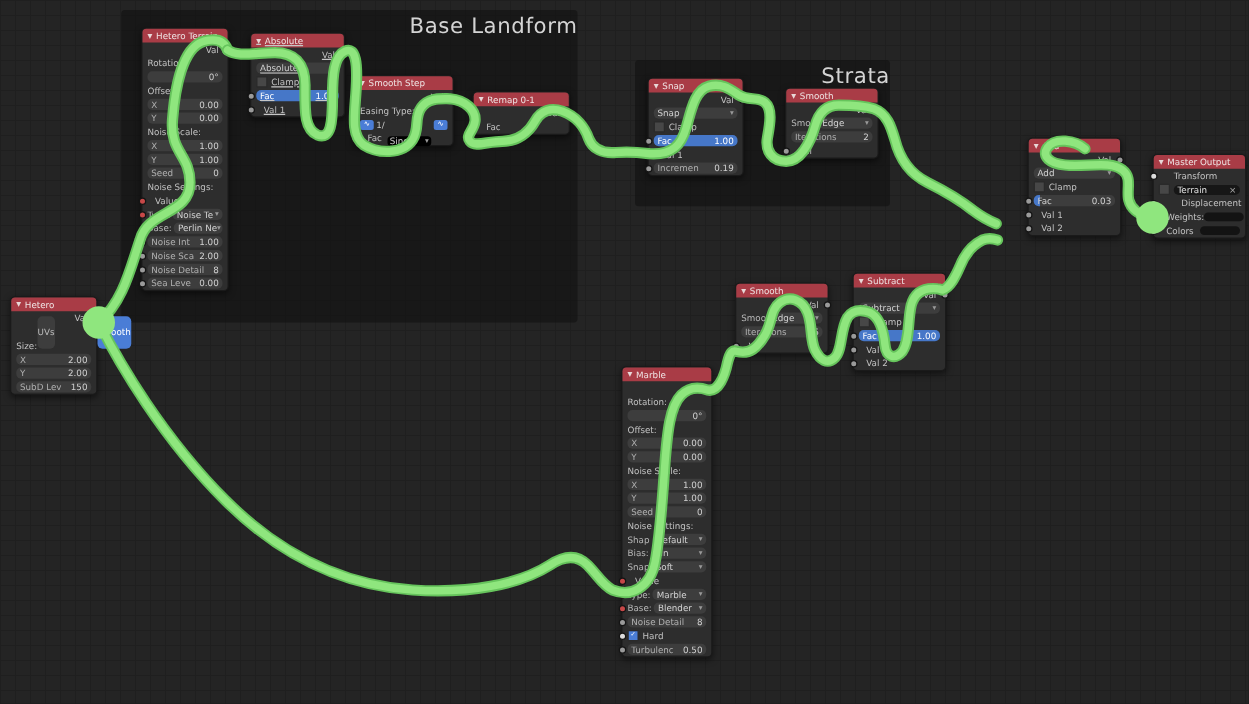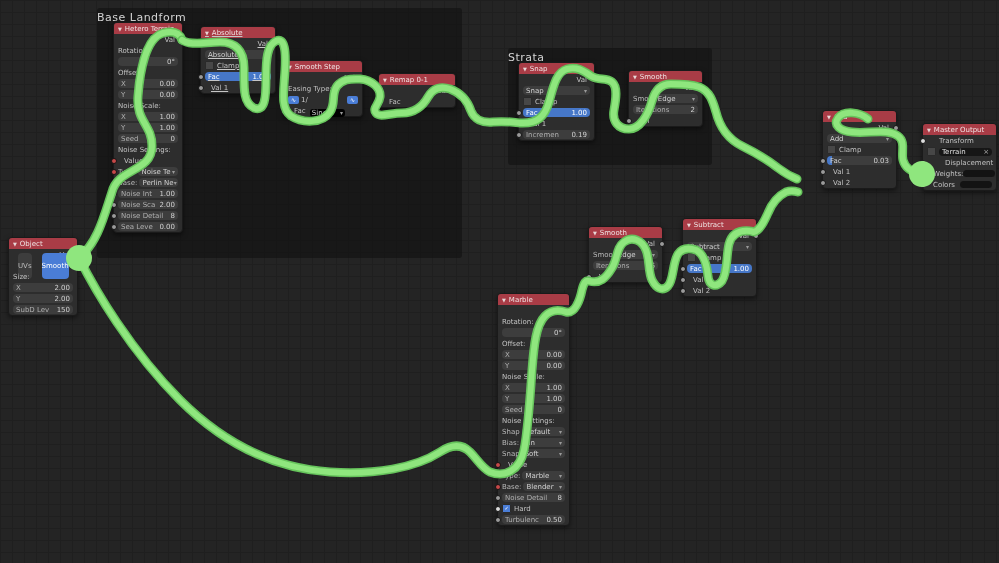--- a/index.html
+++ b/index.html
@@ -4,42 +4,42 @@
 <style>
   html,body{margin:0;padding:0;background:#1c1c1c;font-family:"DejaVu Sans",sans-serif;}
   #canvas{position:relative;width:999px;height:563px;overflow:hidden;background-color:#242424;
     background-image:
       linear-gradient(#1f1f1f 1px, transparent 1px),
       linear-gradient(90deg,#1f1f1f 1px, transparent 1px),
       linear-gradient(#191919 1px, transparent 1px),
       linear-gradient(90deg,#191919 1px, transparent 1px);
     background-size:12px 12px,12px 12px,60px 60px,60px 60px;}
   .frame{position:absolute;background:rgba(20,20,20,0.75);border-radius:3px;}
-  .frame-title{position:absolute;top:3px;left:0;right:0;text-align:left;color:#d4d4d4;font-size:11px;letter-spacing:.5px;}
+  .frame-title{position:absolute;top:3px;left:0;right:0;text-align:right;color:#d4d4d4;font-size:17px;letter-spacing:.5px;}
   .node{position:absolute;background:#2d2d2d;border:1px solid #1a1a1a;border-radius:4px;box-shadow:0 2px 5px rgba(0,0,0,.5);font-size:7px;color:#c6c6c6;}
   .nheader{height:11px;background:#a93c46;border-radius:3px 3px 0 0;display:flex;align-items:center;padding:0 4px;color:#efe3e3;font-size:7px;white-space:nowrap;overflow:hidden;}
   .nheader .tri{font-size:5px;margin-right:3px;color:#e8d8d8;}
   .row{position:relative;height:11px;display:flex;align-items:center;padding:0 4px;white-space:nowrap;overflow:visible;}
   .row .box{display:flex;align-items:center;flex:1;height:9px;background:#3d3d3d;border-radius:4px;padding:0 3px;overflow:hidden;}
   .row .box .flabel{color:#b0b0b0;}
   .row .box .fvalue{margin-left:auto;color:#d2d2d2;}
   .row.out{justify-content:flex-end;color:#c6c6c6;padding-right:7px;}
   .lbl{color:#c2c2c2;}
   .prefix{color:#b8b8b8;margin-right:2px;}
   .chev{margin-left:auto;color:#9a9a9a;font-size:6px;}
   .dval{color:#d2d2d2;}
   .facbox{display:flex;align-items:center;flex:1;height:9px;border-radius:4px;padding:0 3px;background:#4677c8;color:#fff;overflow:hidden;}
   .facbox.sliver{background:linear-gradient(90deg,#4677c8 0px,#4677c8 5px,#3d3d3d 5px);color:#d2d2d2;}
   .facbox .fvalue{margin-left:auto;}
   .sock{position:absolute;width:6px;height:6px;border-radius:50%;top:2.5px;border:1px solid #141414;box-sizing:border-box;}
   .sock.left{left:-3px;} .sock.right{right:-3px;}
   .sock.red{background:#c74848;} .sock.gray{background:#9a9a9a;} .sock.white{background:#dcdcdc;}
   .cbox{width:7px;height:7px;background:#474747;border:1px solid #2a2a2a;border-radius:1px;margin-right:3px;display:flex;align-items:center;justify-content:center;color:#fff;font-size:5px;line-height:7px;flex:none;}
   .cbox.on{background:#4a7dd6;}
-  .toggle{flex:1;height:26px;border-radius:4px;background:#3d3d3d;color:#bdbdbd;display:flex;align-items:center;justify-content:center;margin:0 5px;text-align:right;}
+  .toggle{flex:1;height:26px;border-radius:4px;background:#3d3d3d;color:#bdbdbd;display:flex;align-items:center;justify-content:center;margin:0 17px;text-align:right;}
   .toggle.on{background:#4a7dd6;color:#fff;}
   .namebox{display:flex;align-items:center;flex:1;height:8px;background:#161616;border-radius:5px;padding:0 3px;color:#e0e0e0;}
   .namebox .clr{margin-left:auto;color:#aaa;}
   .pillbox{margin-left:auto;width:32px;height:7px;background:#131313;border-radius:4px;flex:none;}
   .iconbtn{width:11px;height:8px;background:#4a7dd6;border-radius:2px;margin-right:2px;display:flex;align-items:center;justify-content:center;color:#fff;font-size:6px;flex:none;}
   .midtxt{color:#c6c6c6;margin-right:2px;}
   .minidrop{display:flex;align-items:flex-start;flex:1;height:8px;background:#000000;border-radius:3px;padding:0 2px;overflow:hidden;margin-top:26px;}
   svg.wires{position:absolute;left:0;top:0;pointer-events:none;}
 </style>
 </head>
@@ -48,21 +48,21 @@
 <div id="canvas">
     <div class="frame" style="left: 97px; top: 8px; width: 365px; height: 250px;">
       <span class="frame-title">Base Landform</span>
     </div>
     <div class="frame" style="left: 508px; top: 48px; width: 204px; height: 117px;">
       <span class="frame-title">Strata</span>
     </div>
     <div class="node" style="left: 8px; top: 237px; width: 68px;">
       <div class="nheader">
         <span class="tri">▼</span>
-        <span>Object</span>
+        <span>Hetero</span>
       </div>
       <div class="row out">
         <span class="lbl">Val</span>
         <span class="sock right gray"></span>
       </div>
       <div class="row">
         <span class="toggle">UVs</span>
         <span class="toggle on">Smooth</span>
       </div>
       <div class="row">

